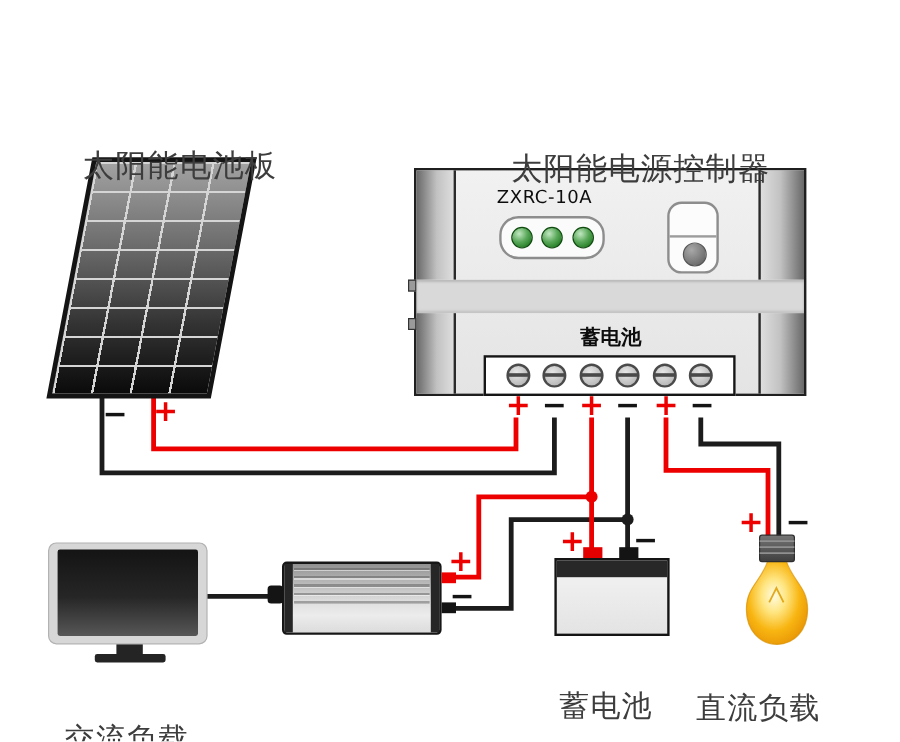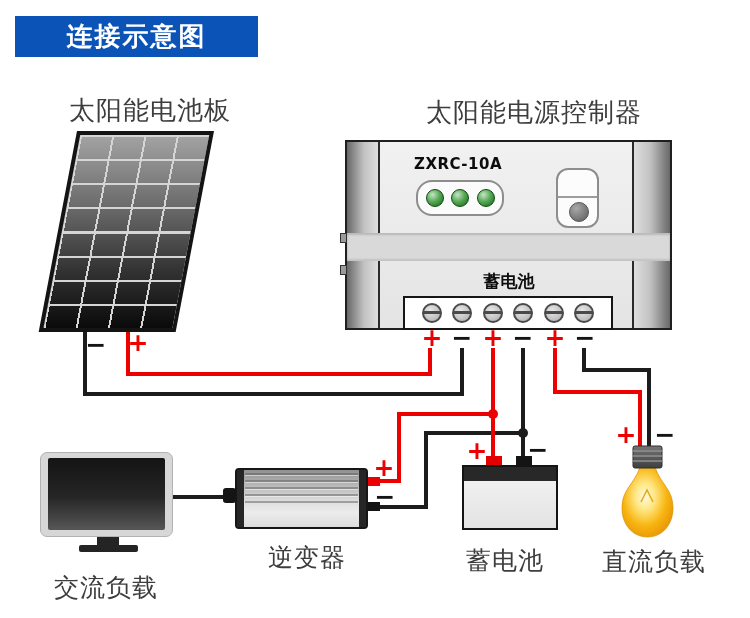--- a/index.html
+++ b/index.html
@@ -6,27 +6,27 @@
   body { background:#fff; }
   .stage { position:relative; width:750px; height:618px; background:#ffffff; overflow:hidden;
            font-family:"DejaVu Sans","Liberation Sans",sans-serif; }
 
   
   .banner { position:absolute; left:15px; top:16px; width:243px; height:41px; background:#0b53b7;
             display:flex; align-items:center; justify-content:center; z-index:4; }
   .banner span { color:#ffffff; font-size:26px; font-weight:bold; letter-spacing:2px; }
 
   
-  .zh { position:absolute; color:#3d3d3d; font-size:26px; text-align:center; letter-spacing:1px; z-index:4; white-space:nowrap; }
+  .zh { position:absolute; color:#3d3d3d; font-size:26px; text-align:center; letter-spacing:1px; z-index:4; white-space:nowrap;margin-top:28px; }
   .lbl-panel      { left:48px;  top:93px;  width:204px; }
   .lbl-controller { left:410px; top:95px;  width:248px; }
   .lbl-ac         { left:44px;  top:571px; width:124px; font-size:25px; }
   .lbl-inverter   { left:245px; top:541px; width:124px; font-size:25px; }
   .lbl-battery    { left:443px; top:544px; width:124px; font-size:25px; }
-  .lbl-dc         { left:592px; top:545px; width:124px; font-size:25px;font-family:Liberation Mono, monospace; }
+  .lbl-dc         { left:570px; top:545px; width:124px; font-size:25px;font-family:Liberation Mono, monospace; }
 
   
   .wires { position:absolute; left:0; top:0; z-index:1; }
   .wire-red { stroke:#ed0000; stroke-width:4; fill:none; }
   .wire-blk { stroke:#1c1c1c; stroke-width:4; fill:none; }
 
   
   .mark { position:absolute; width:26px; text-align:center; font-weight:bold; font-size:25px; line-height:20px; z-index:5; }
   .m-red { color:#ed0000; } .m-blk { color:#141414; }
   .tm1 { left:419px; top:328px; } .tm2 { left:449px; top:328px; } .tm3 { left:480px; top:328px; }
@@ -48,21 +48,21 @@
   .controller { position:absolute; left:345px; top:140px; width:327px; height:190px; z-index:2;
     border:2px solid #1f1f1f; background:linear-gradient(to bottom,#f1f1f1,#e4e4e4); }
   .fl-left  { position:absolute; left:0; top:0; bottom:0; width:33px; border-right:2px solid #2a2a2a;
               background:linear-gradient(to right,#686868,#c2c2c2 55%,#dedede); }
   .fl-right { position:absolute; right:0; top:0; bottom:0; width:38px; border-left:2px solid #2a2a2a;
               background:linear-gradient(to left,#686868,#c2c2c2 55%,#dedede); }
   .mount-tab { position:absolute; left:-7px; width:7px; height:10px; background:#9a9a9a; border:1px solid #333; }
   .tab-a { top:91px; } .tab-b { top:123px; }
   .recess-band { position:absolute; left:0; right:0; top:91px; height:28px; background:#d9d9d9; z-index:2;
                  box-shadow: inset 0 2px 2px rgba(0,0,0,.15), inset 0 -2px 2px rgba(0,0,0,.10); }
-  .model { position:absolute; left:67px; top:13px; font-size:15px; font-weight:bold; color:#0d0d0d; letter-spacing:.5px; z-index:3; }
+  .model { position:absolute; left:67px; top:13px; font-size:15px; font-weight:normal; color:#0d0d0d; letter-spacing:.5px; z-index:3; }
   .led-panel { position:absolute; left:69px; top:38px; width:88px; height:36px; background:#fbfbfb;
                border:2px solid #8d8d8d; border-radius:16px; display:flex; align-items:center; justify-content:space-evenly; z-index:3; }
   .led { width:18px; height:18px; border-radius:50%; border:1px solid #0f4a0f;
          background:radial-gradient(circle at 35% 30%, #c2e8c2 0%, #5aa85a 45%, #1f7a1f 85%); }
   .rocker { position:absolute; left:209px; top:26px; width:43px; height:60px; background:#fcfcfc;
             border:2px solid #8d8d8d; border-radius:12px; z-index:3; }
   .rocker-divider { position:absolute; left:0; right:0; top:26px; height:2px; background:#9c9c9c; }
   .rocker-dot { position:absolute; left:11px; top:32px; width:20px; height:20px; border-radius:50%;
                 border:1px solid #555; background:radial-gradient(circle at 35% 30%, #a8a8a8, #6e6e6e 75%); }
   .tgroup { position:absolute; top:128px; width:110px; text-align:center; font-weight:bold; font-size:17px; color:#0d0d0d; z-index:3; white-space:nowrap; }
@@ -102,28 +102,24 @@
   .bat-term-neg { position:absolute; left:516px; top:456px; width:16px; height:10px; background:#141414; z-index:2; }
 
   
   .bulb { position:absolute; left:613px; top:440px; z-index:2; }
 </style>
 </head>
 <body>
 
 <div class="stage">
 
-  <div class="banner">
-    <span>连接示意图</span>
-  </div>
 
   <div class="zh lbl-panel">太阳能电池板</div>
   <div class="zh lbl-ac">交流负载</div>
   <div class="zh lbl-controller">太阳能电源控制器</div>
-  <div class="zh lbl-inverter">逆变器</div>
   <div class="zh lbl-battery">蓄电池</div>
   <div class="zh lbl-dc">直流负载</div>
 
   <svg class="wires" width="750" height="618" viewBox="0 0 750 618">
     <polyline class="wire-blk" points="85,330 85,394 462,394 462,348"></polyline>
     <polyline class="wire-red" points="128,330 128,374 430,374 430,348"></polyline>
     <polyline class="wire-blk" points="523,348 523,461"></polyline>
     <polyline class="wire-blk" points="523,433 426,433 426,507 374,507"></polyline>
     <polyline class="wire-red" points="493,348 493,461"></polyline>
     <polyline class="wire-red" points="493,414 399,414 399,481 374,481"></polyline>

